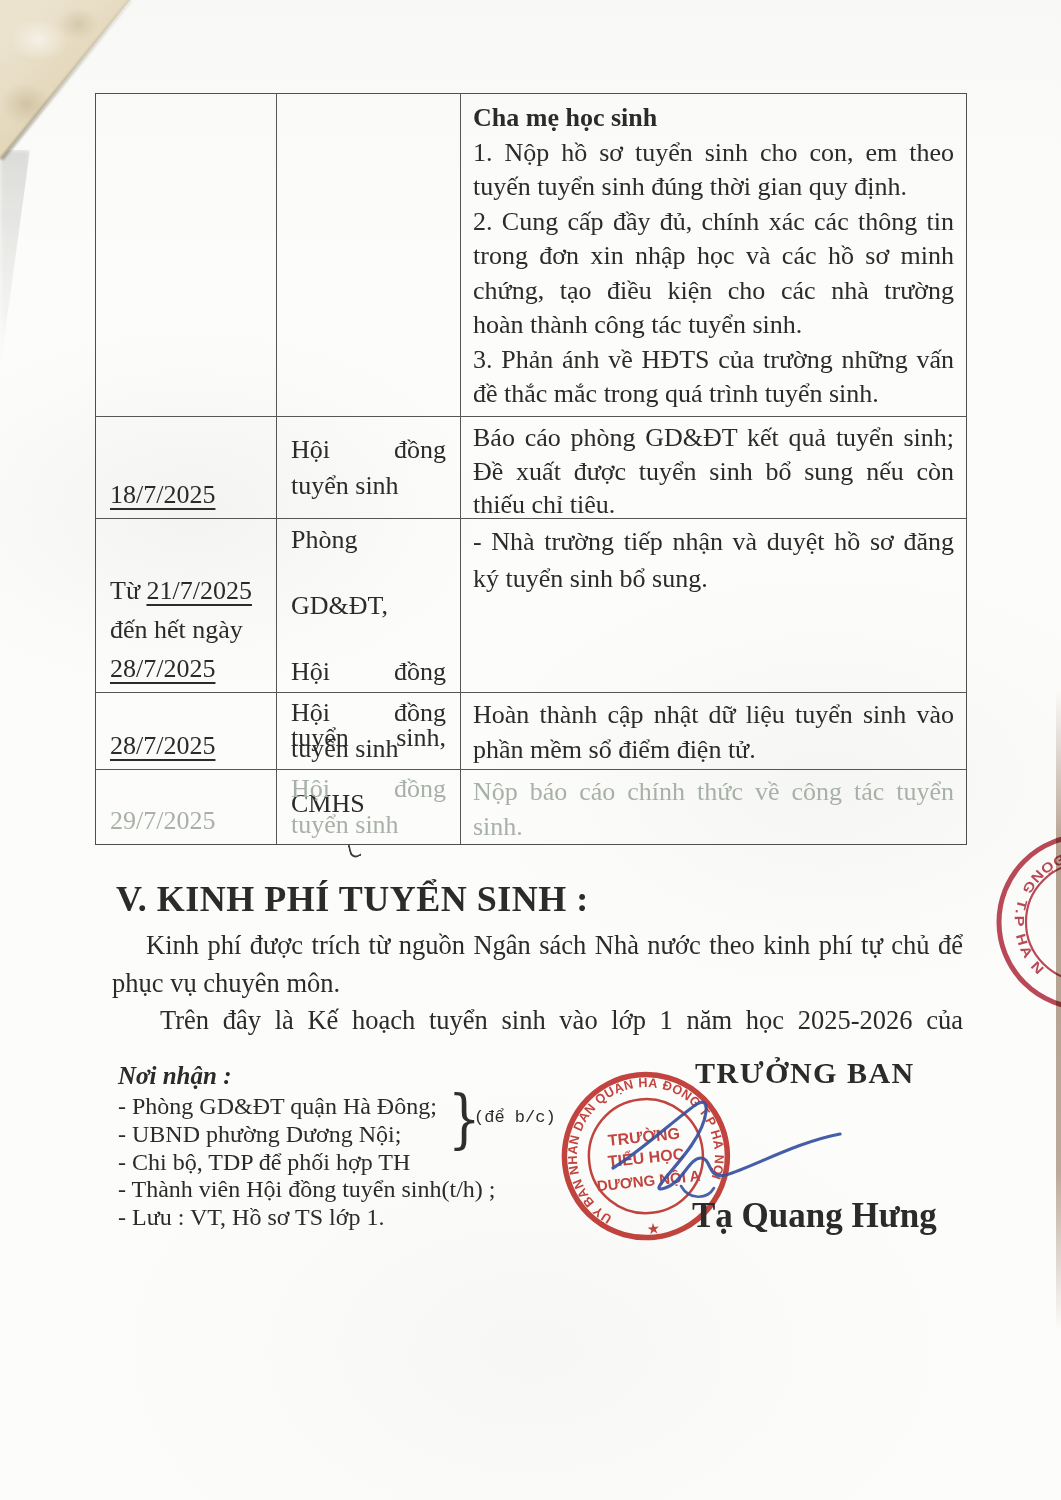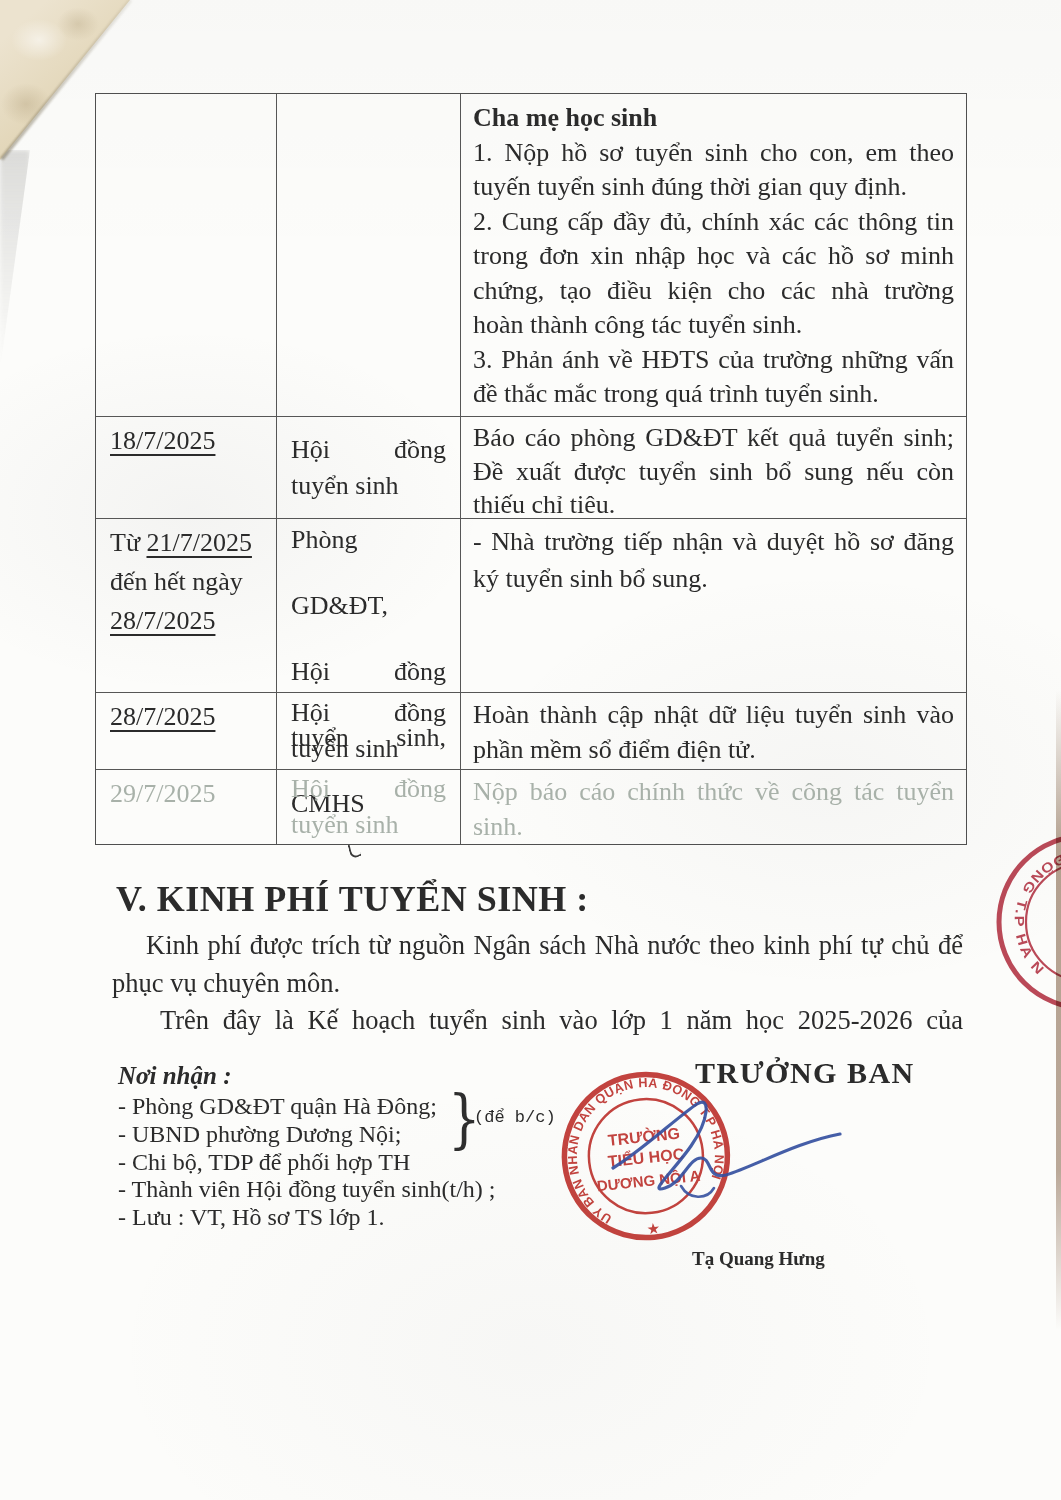--- a/index.html
+++ b/index.html
@@ -52,21 +52,21 @@
   
   .tbl{
     position:absolute;left:95px;top:93px;width:870px;z-index:3;
     border:1.6px solid #4f4f4f;
     font-size:26px;
   }
   .row{display:grid;grid-template-columns:181px 184px 1fr;border-bottom:1.2px solid #565656;}
   .row:last-child{border-bottom:none;}
   .cell{box-sizing:border-box;border-right:1.2px solid #565656;}
   .cell:last-child{border-right:none;}
-  .c-date{padding:4px 8px 4px 14px;display:flex;flex-direction:column;justify-content:flex-start;line-height:39px;}
+  .c-date{padding:4px 8px 4px 14px;display:flex;flex-direction:column;justify-content:flex-end;line-height:39px;}
   .c-who{padding:4px 14px;display:flex;flex-direction:column;justify-content:center;line-height:36px;}
   .c-task{padding:4px 12px;display:flex;flex-direction:column;justify-content:flex-start;}
   .r0 .cell{height:322px;}
   .r1 .cell{height:101px;}
   .r2 .cell{height:173px;}
   .r3 .cell{height:76px;}
   .r4 .cell{height:74px;}
   .r0 .c-task{justify-content:center;padding-top:7px;line-height:34.5px;}
   .r1 .c-task{line-height:33.5px;}
   .r2 .c-who{justify-content:flex-start;padding-top:4px;line-height:34px;gap:32px;}
@@ -97,21 +97,21 @@
   .recip .item{line-height:27.8px;}
   .brace{
     position:absolute;left:444px;top:1087px;z-index:3;
     font-size:64px;font-weight:400;color:#2e2e2e;
     transform:scaleX(.8);font-family:"DejaVu Serif",serif;line-height:64px;
   }
   .brace-note{position:absolute;left:474px;top:1108px;z-index:3;font-size:17px;font-family:Liberation Mono, monospace;}
 
   
   .sign-title{position:absolute;left:679px;top:1056px;z-index:5;font-size:30px;font-weight:bold;letter-spacing:1.5px;margin-left:16px;}
-  .sign-name{position:absolute;left:692px;top:1248px;z-index:6;font-size:19px;font-weight:bold;}
+  .sign-name{position:absolute;left:692px;top:1196px;z-index:6;font-size:35px;font-weight:bold;}
   .stamp-svg{position:absolute;left:552px;top:1062px;z-index:4;opacity:.92;mix-blend-mode:multiply;transform:rotate(-6deg);}
   .sig-svg{position:absolute;left:585px;top:1090px;z-index:5;}
   .edge-stamp-svg{position:absolute;left:981px;top:820px;z-index:2;opacity:.85;mix-blend-mode:multiply;}
   .stamp-sans{font-family:"Liberation Sans","DejaVu Sans",sans-serif;font-weight:bold;}
 </style>
 </head>
 <body>
 
 <div class="fold"></div>
 <div class="fold-edge"></div>

